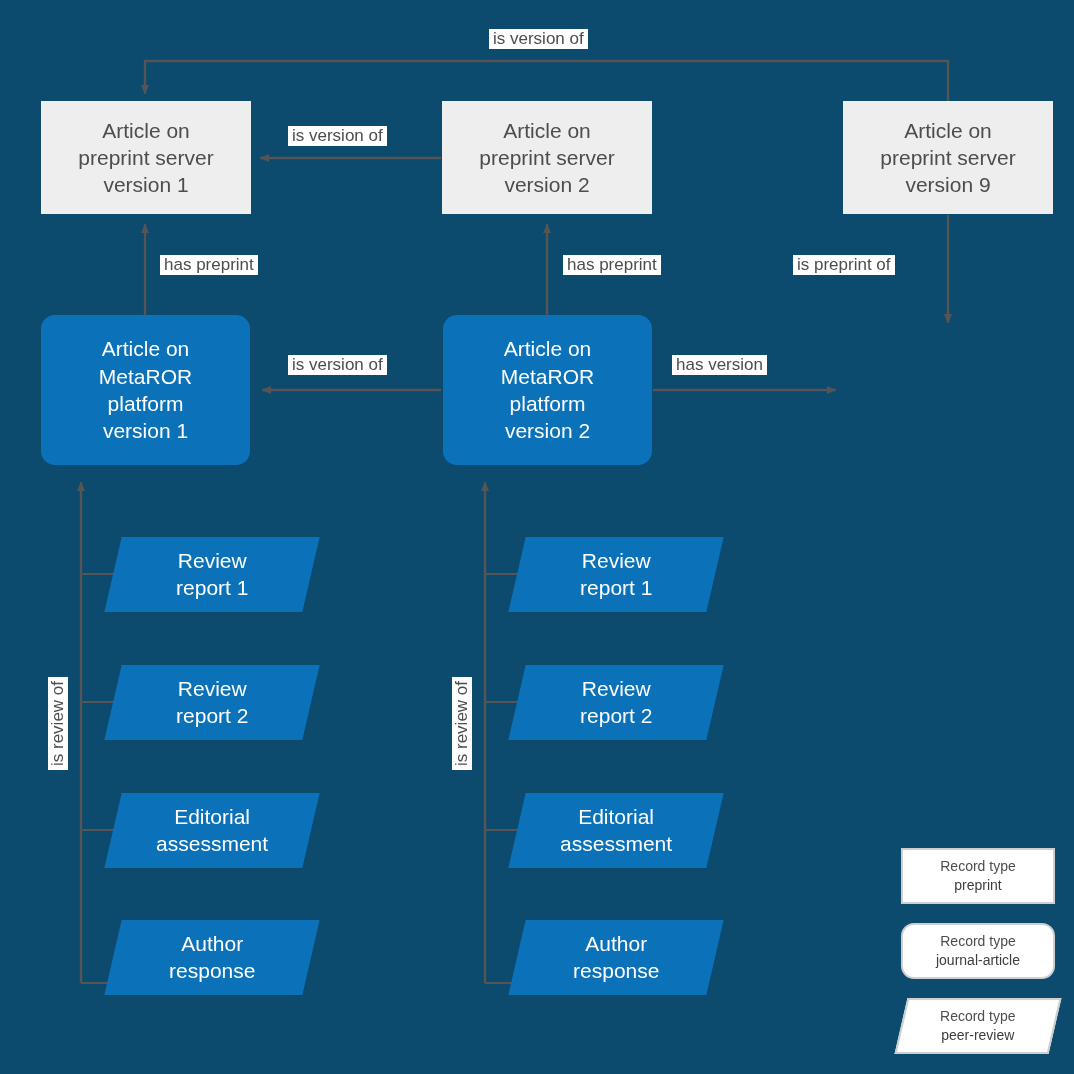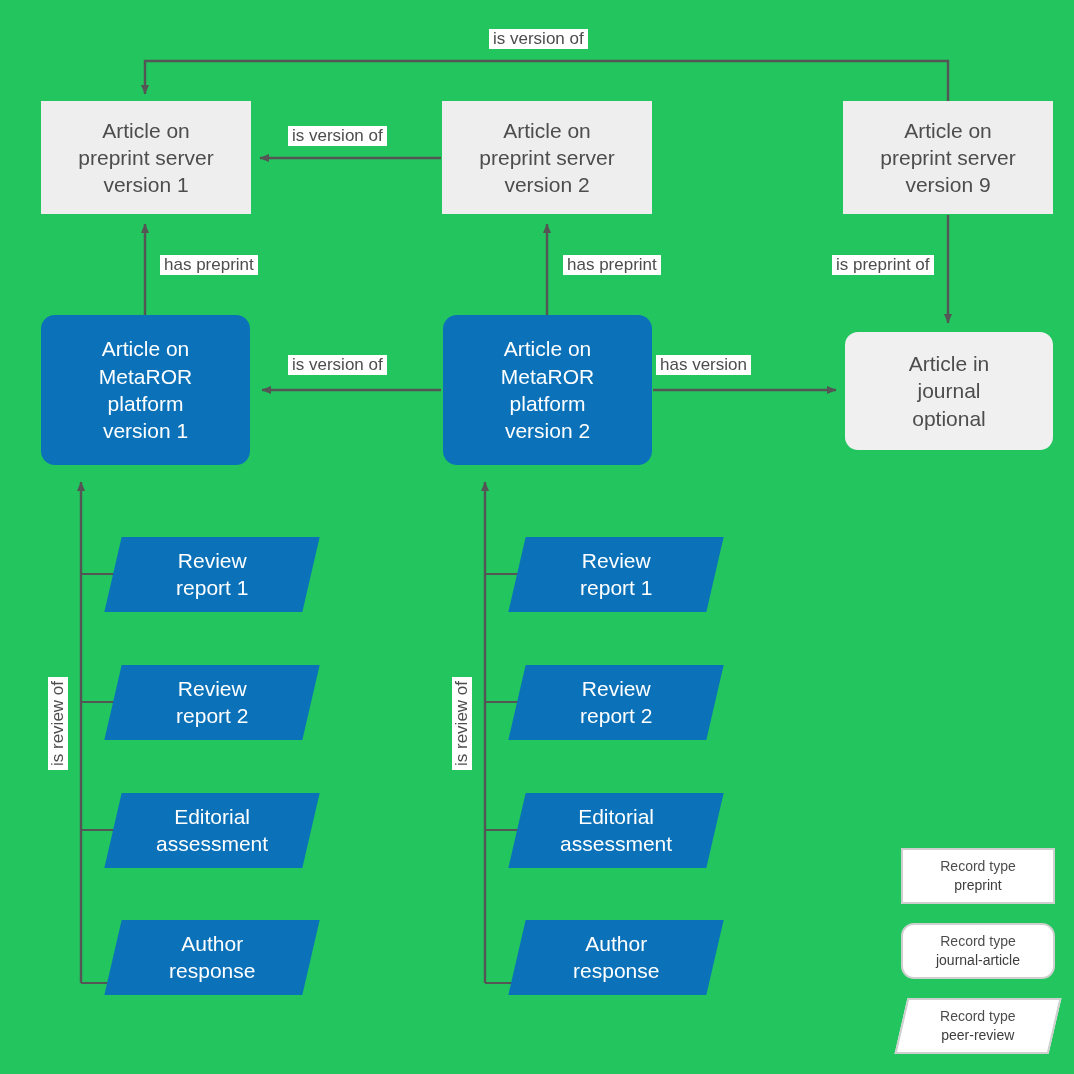--- a/index.html
+++ b/index.html
@@ -9,21 +9,21 @@
     background: #ffffff;
   }
   body {
     font-family: "Liberation Sans", sans-serif;
     -webkit-font-smoothing: antialiased;
   }
   #stage {
     position: relative;
     width: 1074px;
     height: 1074px;
-    background: #22c55e;
+    background: #0c4a6e;
     overflow: hidden;
   }
   #edges {
     position: absolute;
     left: 0;
     top: 0;
     width: 1074px;
     height: 1074px;
     pointer-events: none;
   }
@@ -181,25 +181,25 @@
   </svg>
 
   <div class="elabel" style="left:489px; top:29px;">is version of</div>
 
   <div class="elabel" style="left:288px; top:126px;">is version of</div>
 
   <div class="elabel" style="left:160px; top:255px;">has preprint</div>
 
   <div class="elabel" style="left:563px; top:255px;">has preprint</div>
 
-  <div class="elabel" style="left:832px; top:255px;">is preprint of</div>
+  <div class="elabel" style="left:793px; top:255px;">is preprint of</div>
 
   <div class="elabel" style="left:288px; top:355px;">is version of</div>
 
-  <div class="elabel" style="left:656px; top:355px;">has version</div>
+  <div class="elabel" style="left:672px; top:355px;">has version</div>
 
   <div class="elabel vert" style="left:48px; top:770px;">is review of</div>
 
   <div class="elabel vert" style="left:452px; top:770px;">is review of</div>
 
   <div class="node preprint" style="left:41px; top:101px; width:210px; height:113px;">
     <span class="ln">Article on</span>
     <span class="ln">preprint server</span>
     <span class="ln em">version 1</span>
   </div>
@@ -223,25 +223,20 @@
     <span class="ln em">version 1</span>
   </div>
 
   <div class="node platform" style="left:443px; top:315px; width:209px; height:150px;">
     <span class="ln">Article on</span>
     <span class="ln">MetaROR</span>
     <span class="ln">platform</span>
     <span class="ln em">version 2</span>
   </div>
 
-  <div class="node journal" style="left:845px; top:332px; width:208px; height:118px;">
-    <span class="ln">Article in</span>
-    <span class="ln">journal</span>
-    <span class="ln em">optional</span>
-  </div>
 
   <div class="node review" style="left:113px; top:537px; width:198px; height:75px;">
     <div class="inner">
       <span class="ln">Review</span>
       <span class="ln">report 1</span>
     </div>
   </div>
 
   <div class="node review" style="left:113px; top:665px; width:198px; height:75px;">
     <div class="inner">

